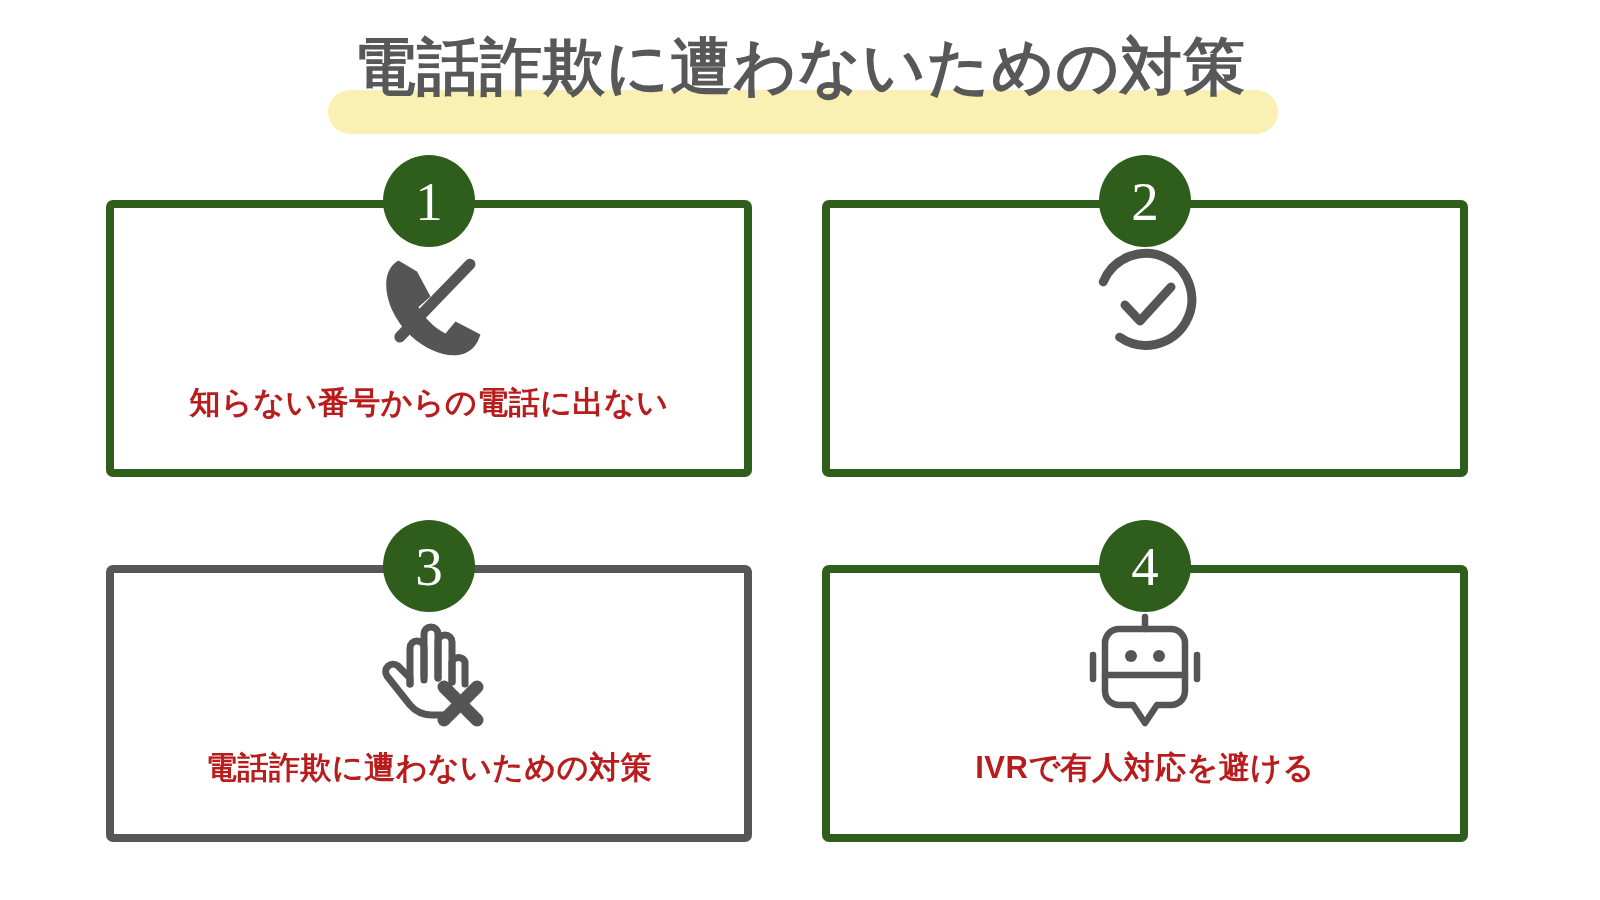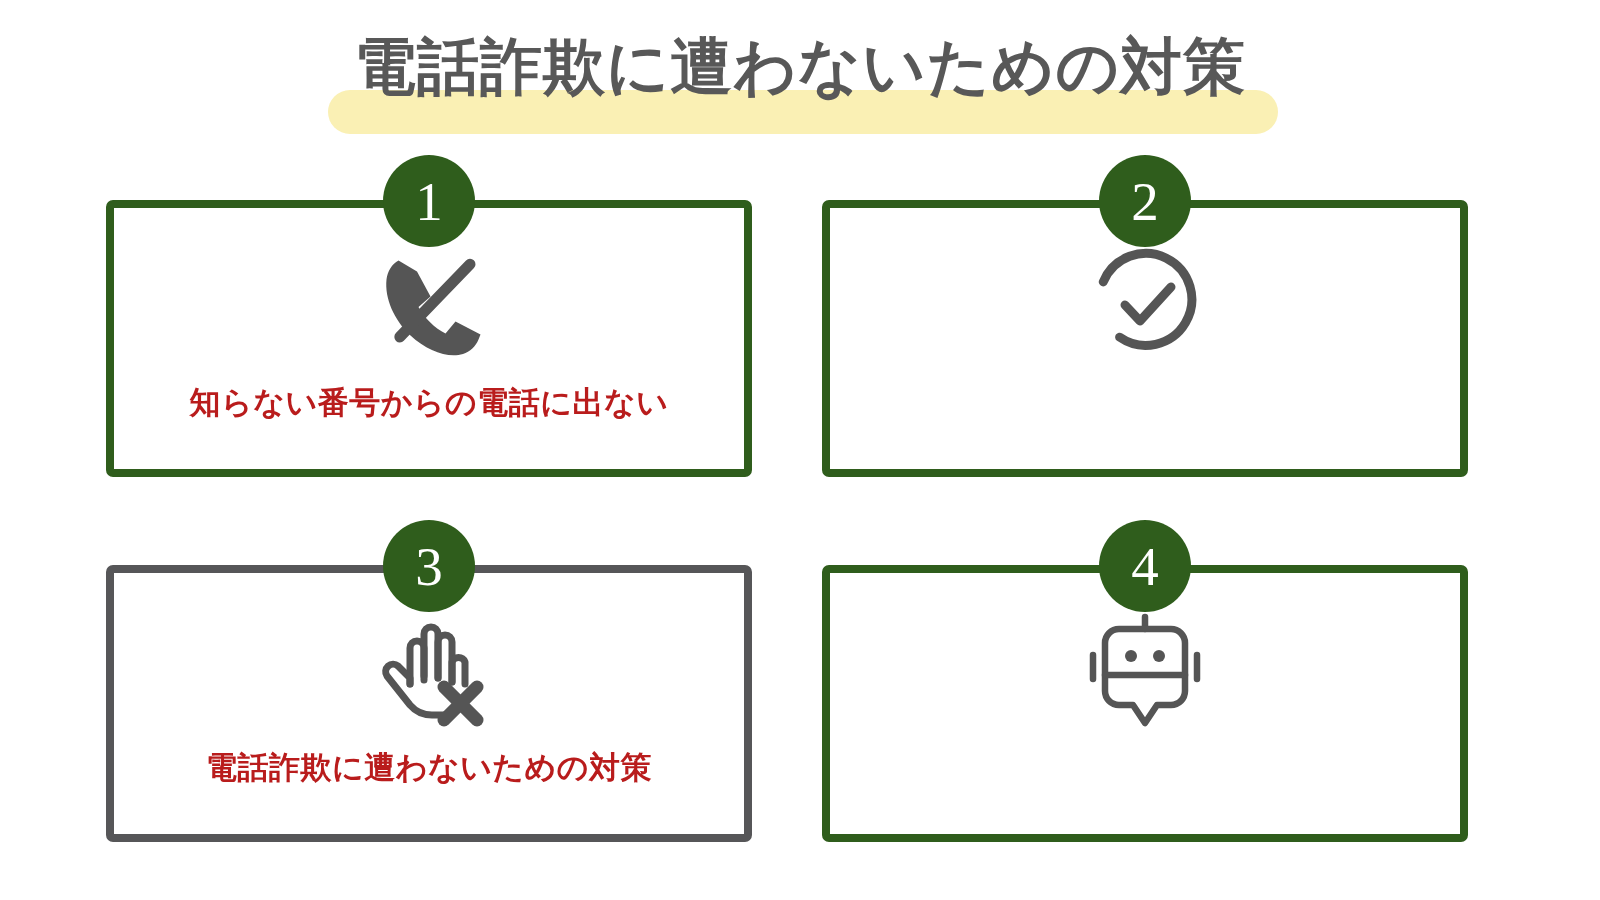--- a/index.html
+++ b/index.html
@@ -221,18 +221,19 @@
               <path d="M68 6 V18"></path>
               <path d="M42 18 h52 a14 14 0 0 1 14 14 v48 a14 14 0 0 1 -14 14 H80 l-12 18 l-12 -18 H42 a14 14 0 0 1 -14 -14 V32 a14 14 0 0 1 14 -14 Z"></path>
               <path d="M28 64 h80"></path>
               <path d="M16 44 V68"></path>
               <path d="M120 44 V68"></path>
             </g>
             <circle cx="54" cy="45" r="6" fill="#555555"></circle>
             <circle cx="82" cy="45" r="6" fill="#555555"></circle>
           </svg>
         </div>
+        <div class="card-label">IVRで有人対応を避ける</div>
       </div>
       <div class="badge">4</div>
     </div>
 
   </div>
 </div>
 
 </body></html>

